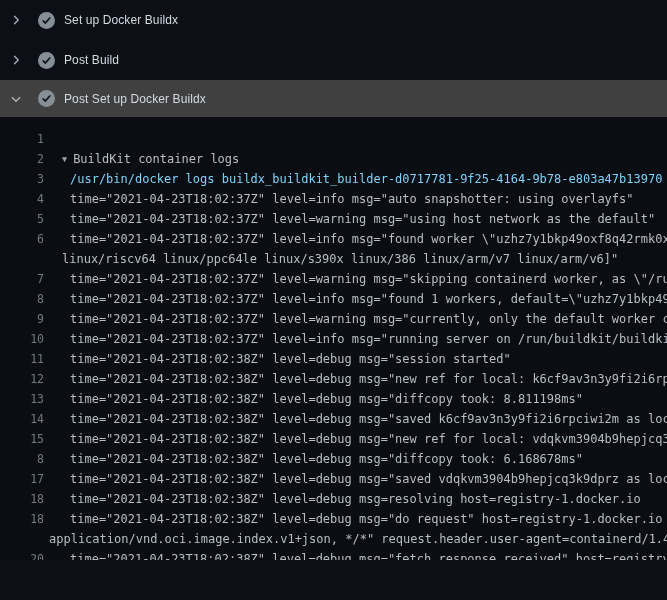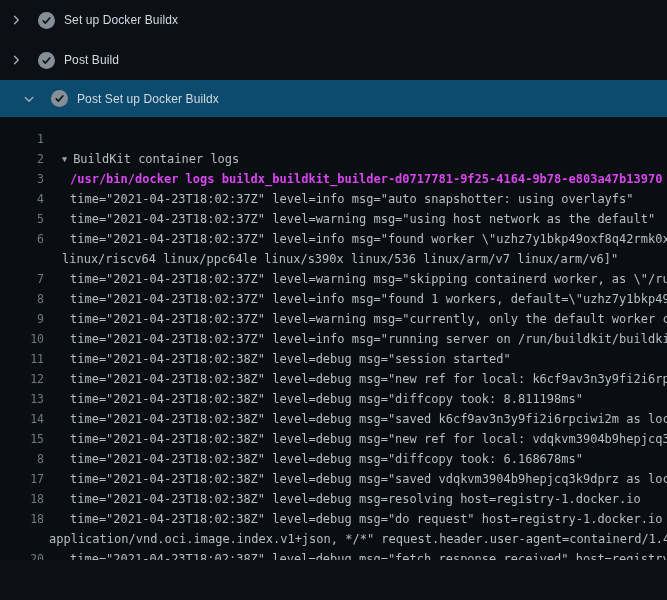--- a/index.html
+++ b/index.html
@@ -13,22 +13,21 @@
   }
   
   .step {
     height: 40px;
     display: flex;
     align-items: center;
     cursor: pointer;
   }
   .step.expanded {
     height: 37px;
-    background: #0c4a6e;
-    padding-left: 13px;
+    background: #404040;
   }
   .chev {
     width: 14px;
     height: 14px;
     margin-left: 9px;
     flex: none;
     display: flex;
     align-items: center;
     justify-content: center;
     color: #aab2bb;
@@ -73,21 +72,21 @@
     flex: none;
     text-align: right;
     color: #717a83;
     font-size: 11.5px;
     cursor: pointer;
   }
   .txt { flex: none; }
   .indent-0 .txt { padding-left: 18px; }
   .indent-1 .txt { padding-left: 26px; }
   .indent-c19 .txt { padding-left: 5px; }
-  .row.command .txt { color: #d946ef; font-weight: bold; }
+  .row.command .txt { color: #7dd3fc; font-weight: normal; }
   .group-marker {
     font-size: 8.5px;
     color: #9aa2aa;
     margin-right: 6px;
     vertical-align: 1px;
   }
 </style>
 </head>
 <body>
 
@@ -133,21 +132,21 @@
         <div class="step-label">Post Set up Docker Buildx</div>
       </div>
     </div>
   <div id="log" class="log-area">
       <div class="row plain indent-0"><div class="num">1</div></div>
       <div class="row group indent-0"><div class="num">2</div><div class="txt"><span class="group-marker">▼</span><span>BuildKit container logs</span></div></div>
       <div class="row command indent-1"><div class="num">3</div><div class="txt">/usr/bin/docker logs buildx_buildkit_builder-d0717781-9f25-4164-9b78-e803a47b13970</div></div>
       <div class="row plain indent-1"><div class="num">4</div><div class="txt">time="2021-04-23T18:02:37Z" level=info msg="auto snapshotter: using overlayfs"</div></div>
       <div class="row plain indent-1"><div class="num">5</div><div class="txt">time="2021-04-23T18:02:37Z" level=warning msg="using host network as the default"</div></div>
       <div class="row plain indent-1"><div class="num">6</div><div class="txt">time="2021-04-23T18:02:37Z" level=info msg="found worker \"uzhz7y1bkp49oxf8q42rmk0xjl\", has support for platforms: [linux/amd64 linux/arm64</div></div>
-      <div class="row plain indent-0"><div class="num"></div><div class="txt">linux/riscv64 linux/ppc64le linux/s390x linux/536 linux/arm/v7 linux/arm/v6]"</div></div>
+      <div class="row plain indent-0"><div class="num"></div><div class="txt">linux/riscv64 linux/ppc64le linux/s390x linux/386 linux/arm/v7 linux/arm/v6]"</div></div>
       <div class="row plain indent-1"><div class="num">7</div><div class="txt">time="2021-04-23T18:02:37Z" level=warning msg="skipping containerd worker, as \"/run/containerd/containerd.sock\" doesn't exist"</div></div>
       <div class="row plain indent-1"><div class="num">8</div><div class="txt">time="2021-04-23T18:02:37Z" level=info msg="found 1 workers, default=\"uzhz7y1bkp49oxf8q42rmk0xjl\""</div></div>
       <div class="row plain indent-1"><div class="num">9</div><div class="txt">time="2021-04-23T18:02:37Z" level=warning msg="currently, only the default worker can be used."</div></div>
       <div class="row plain indent-1"><div class="num">10</div><div class="txt">time="2021-04-23T18:02:37Z" level=info msg="running server on /run/buildkit/buildkitd.sock"</div></div>
       <div class="row plain indent-1"><div class="num">11</div><div class="txt">time="2021-04-23T18:02:38Z" level=debug msg="session started"</div></div>
       <div class="row plain indent-1"><div class="num">12</div><div class="txt">time="2021-04-23T18:02:38Z" level=debug msg="new ref for local: k6cf9av3n3y9fi2i6rpciwi2m"</div></div>
       <div class="row plain indent-1"><div class="num">13</div><div class="txt">time="2021-04-23T18:02:38Z" level=debug msg="diffcopy took: 8.811198ms"</div></div>
       <div class="row plain indent-1"><div class="num">14</div><div class="txt">time="2021-04-23T18:02:38Z" level=debug msg="saved k6cf9av3n3y9fi2i6rpciwi2m as local.dockerfile"</div></div>
       <div class="row plain indent-1"><div class="num">15</div><div class="txt">time="2021-04-23T18:02:38Z" level=debug msg="new ref for local: vdqkvm3904b9hepjcq3k9dprz"</div></div>
       <div class="row plain indent-1"><div class="num">8</div><div class="txt">time="2021-04-23T18:02:38Z" level=debug msg="diffcopy took: 6.168678ms"</div></div>

